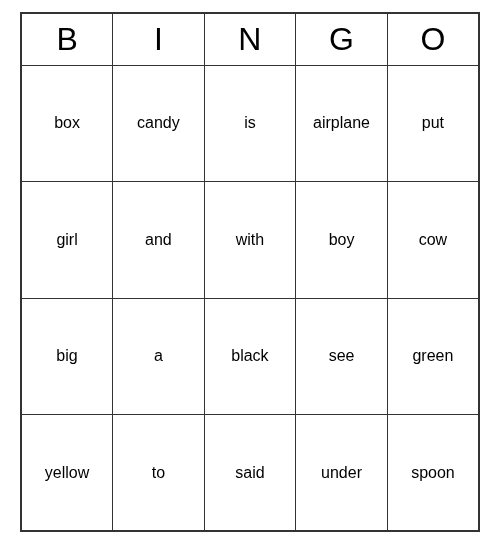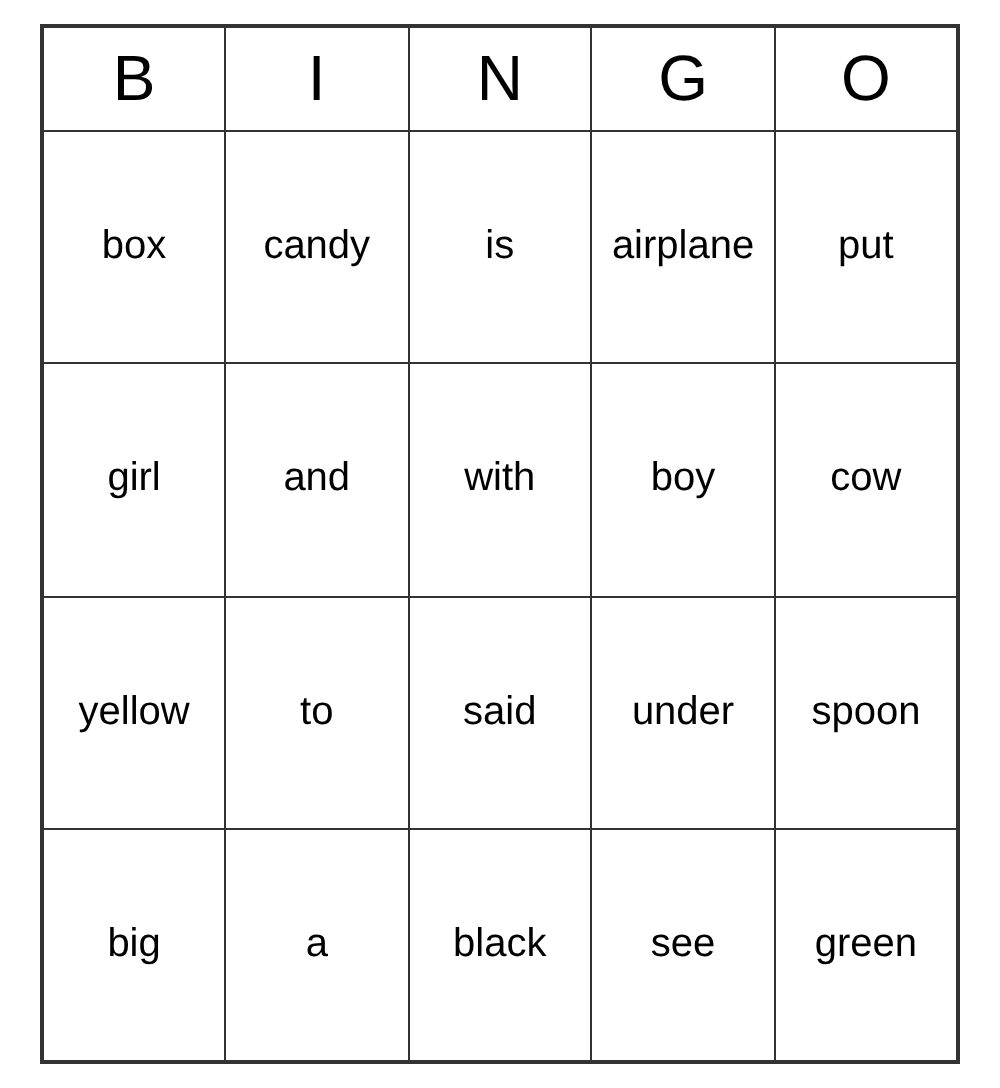--- a/index.html
+++ b/index.html
@@ -35,21 +35,21 @@
     }
 
     .bingo-card thead th {
       font-size: 32px;
       font-weight: normal;
       height: 52px;
       border: 1px solid #333;
     }
 
     .bingo-card tbody td {
-      font-size: 20px;
+      font-size: 16px;
     }
 
     .free-cell {
       font-size: 20px;
       font-weight: bold;
     }
   </style>
 </head>
 <body>
 
@@ -72,27 +72,27 @@
         <td>put</td>
       </tr>
       <tr>
         <td>girl</td>
         <td>and</td>
         <td>with</td>
         <td>boy</td>
         <td>cow</td>
       </tr>
       <tr>
+        <td>big</td>
+        <td>a</td>
+        <td>black</td>
+        <td>see</td>
+        <td>green</td>
+      </tr>
+      <tr>
         <td>yellow</td>
         <td>to</td>
         <td>said</td>
         <td>under</td>
         <td>spoon</td>
       </tr>
-      <tr>
-        <td>big</td>
-        <td>a</td>
-        <td>black</td>
-        <td>see</td>
-        <td>green</td>
-      </tr>
     </tbody>
 </table>
 
 </body></html>

